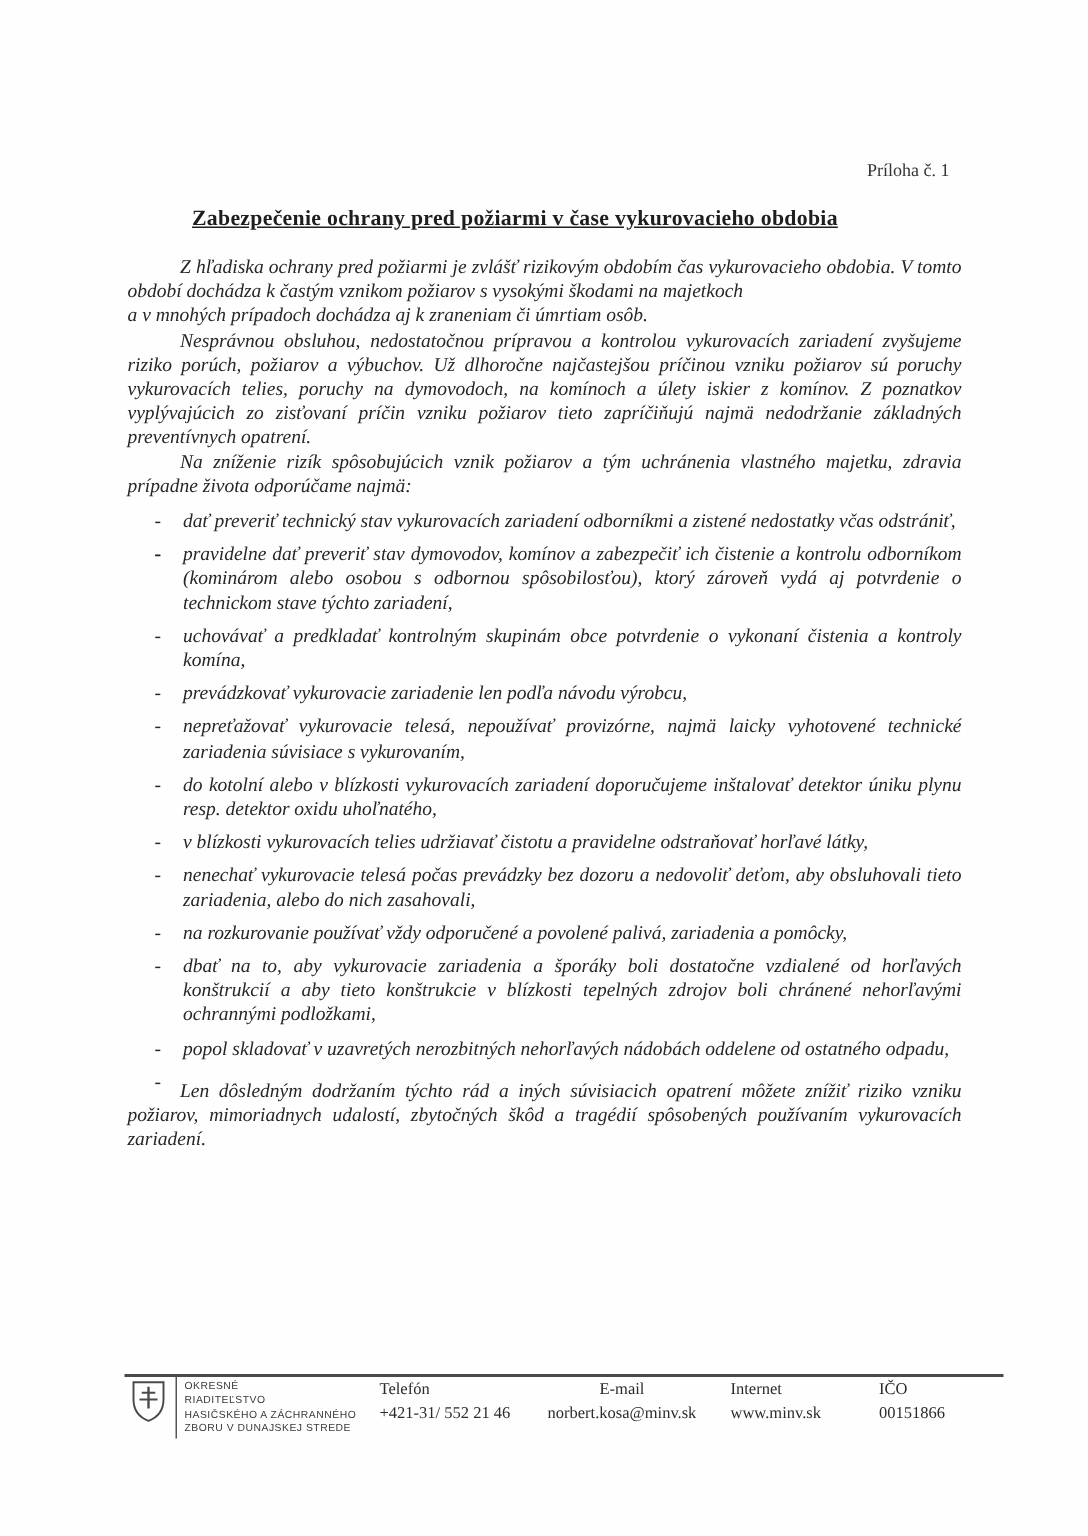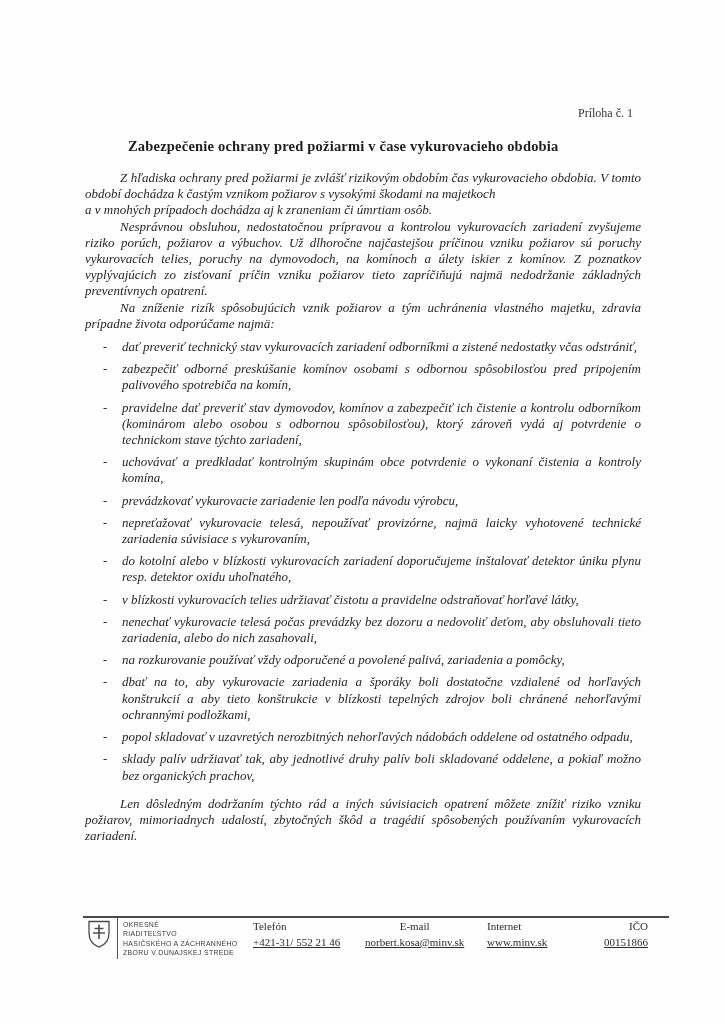--- a/index.html
+++ b/index.html
@@ -26,20 +26,21 @@
   }
   .doc-title {
     position: absolute;
     top: 138px;
     left: 128px;
     margin: 0;
     font-size: 14.5px;
     font-weight: bold;
     letter-spacing: 0.2px;
     color: #1e1e1e;
+    text-decoration: underline;
   }
   .body-text {
     position: absolute;
     top: 170px;
     left: 85px;
     width: 556px;
     font-size: 13px;
     line-height: 16.2px;
     text-align: justify;
     font-style: italic;
@@ -109,56 +110,55 @@
   }
   .fcol {
     position: absolute;
     top: 4px;
     font-size: 11px;
     color: #2b2b2b;
     white-space: nowrap;
   }
   .fcol .fvalue {
     margin-top: 4px;
-    text-decoration: underline;
   }
   .fcol-0 { left: 170px; }
   .fcol-1 { left: 282px; text-align: center; }
   .fcol-2 { left: 404px; }
-  .fcol-3 { left: 521px; text-align: right; }
+  .fcol-3 { left: 503px; }
 </style>
 </head>
 <body>
 
 <div class="sheet">
 
   <div class="annotation">Príloha č. 1</div>
 
   <h1 class="doc-title">Zabezpečenie ochrany pred požiarmi v čase vykurovacieho obdobia</h1>
 
   <div class="body-text">
     <p class="para">Z hľadiska ochrany pred požiarmi je zvlášť rizikovým obdobím čas vykurovacieho obdobia. V tomto období dochádza k častým vznikom požiarov s vysokými škodami na majetkoch
 a v mnohých prípadoch dochádza aj k zraneniam či úmrtiam osôb.</p>
     <p class="para">Nesprávnou obsluhou, nedostatočnou prípravou a kontrolou vykurovacích zariadení zvyšujeme riziko porúch, požiarov a výbuchov. Už dlhoročne najčastejšou príčinou vzniku požiarov sú poruchy vykurovacích telies, poruchy na dymovodoch, na komínoch a úlety iskier z komínov. Z poznatkov vyplývajúcich zo zisťovaní príčin vzniku požiarov tieto zapríčiňujú najmä nedodržanie základných preventívnych opatrení.</p>
     <p class="para">Na zníženie rizík spôsobujúcich vznik požiarov a tým uchránenia vlastného majetku, zdravia prípadne života odporúčame najmä:</p>
 
     <ul class="bullets">
       <li><span class="dash">-</span><span>dať preveriť technický stav vykurovacích zariadení odborníkmi a zistené nedostatky včas odstrániť,</span></li>
-      <li><span class="dash">-</span><span>zabezpečiť odborné preskúšanie komínov osobami s odbornou spôsobilosťou pred pripojením palivového spotrebiča na komín,</span></li>
+      <li><span class="dash">-</span></li>
       <li><span class="dash">-</span><span>pravidelne dať preveriť stav dymovodov, komínov a zabezpečiť ich čistenie a kontrolu odborníkom (kominárom alebo osobou s odbornou spôsobilosťou), ktorý zároveň vydá aj potvrdenie o technickom stave týchto zariadení,</span></li>
       <li><span class="dash">-</span><span>uchovávať a predkladať kontrolným skupinám obce potvrdenie o vykonaní čistenia a kontroly komína,</span></li>
       <li><span class="dash">-</span><span>prevádzkovať vykurovacie zariadenie len podľa návodu výrobcu,</span></li>
       <li><span class="dash">-</span><span>nepreťažovať vykurovacie telesá, nepoužívať provizórne, najmä laicky vyhotovené technické zariadenia súvisiace s vykurovaním,</span></li>
       <li><span class="dash">-</span><span>do kotolní alebo v blízkosti vykurovacích zariadení doporučujeme inštalovať detektor úniku plynu resp. detektor oxidu uhoľnatého,</span></li>
       <li><span class="dash">-</span><span>v blízkosti vykurovacích telies udržiavať čistotu a pravidelne odstraňovať horľavé látky,</span></li>
       <li><span class="dash">-</span><span>nenechať vykurovacie telesá počas prevádzky bez dozoru a nedovoliť deťom, aby obsluhovali tieto zariadenia, alebo do nich zasahovali,</span></li>
       <li><span class="dash">-</span><span>na rozkurovanie používať vždy odporučené a povolené palivá, zariadenia a pomôcky,</span></li>
       <li><span class="dash">-</span><span>dbať na to, aby vykurovacie zariadenia a šporáky boli dostatočne vzdialené od horľavých konštrukcií a aby tieto konštrukcie v blízkosti tepelných zdrojov boli chránené nehorľavými ochrannými podložkami,</span></li>
       <li><span class="dash">-</span><span>popol skladovať v uzavretých nerozbitných nehorľavých nádobách oddelene od ostatného odpadu,</span></li>
-      <li><span class="dash">-</span><span>sklady palív udržiavať tak, aby jednotlivé druhy palív boli skladované oddelene, a pokiaľ možno bez organických prachov,</span></li>
+      <li><span class="dash">-</span></li>
     </ul>
 
     <p class="para closing">Len dôsledným dodržaním týchto rád a iných súvisiacich opatrení môžete znížiť riziko vzniku požiarov, mimoriadnych udalostí, zbytočných škôd a tragédií spôsobených používaním vykurovacích zariadení.</p>
   </div>
 
   <div class="footer">
     <div class="footer-rule"></div>
 
     <svg class="footer-logo" width="24" height="29" viewBox="0 0 24 29">
       <path d="M2 1.5 H22 V13 C22 20.5 17.8 25 12 27.2 C6.2 25 2 20.5 2 13 Z" fill="none" stroke="#4a4a4a" stroke-width="1.3"></path>

